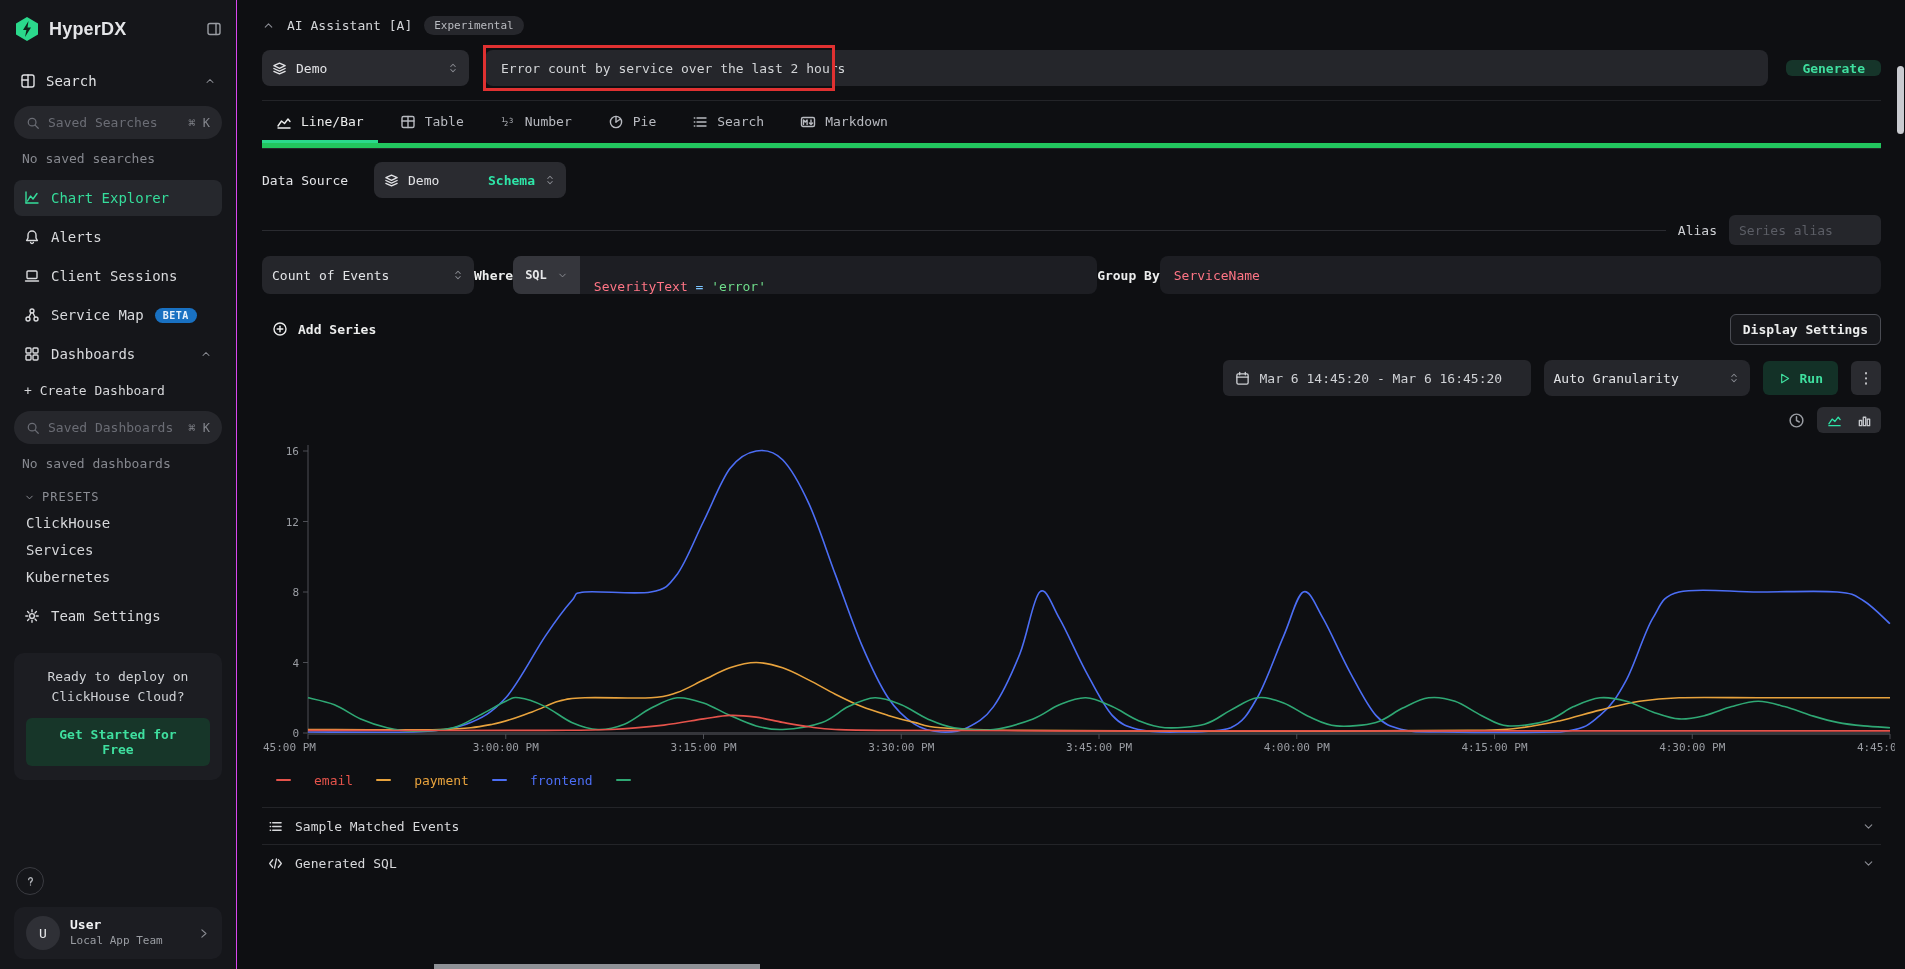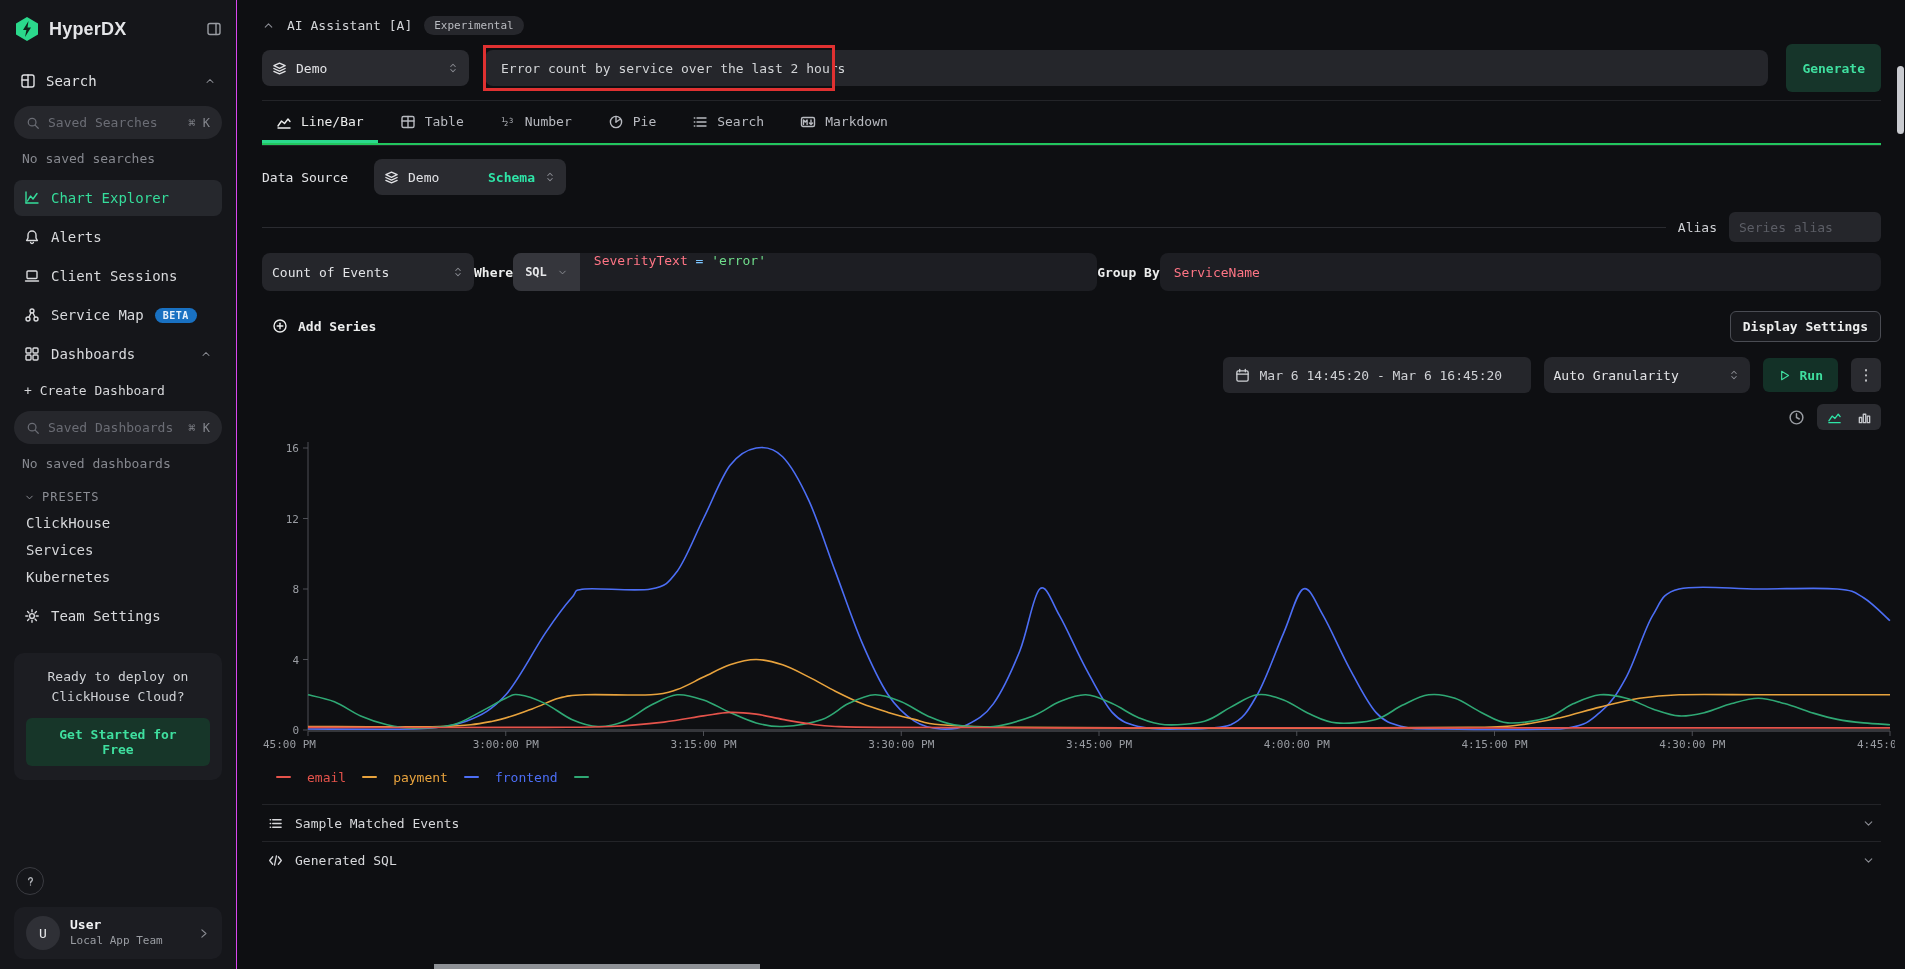--- a/index.html
+++ b/index.html
@@ -53,43 +53,43 @@
   .prompt-row{margin-top:8px;gap:16px;height:40px}
   .sel{background:#2a2b30;border-radius:8px;display:flex;align-items:center;gap:9px;padding:0 10px;
        color:#e2e3e6;cursor:pointer;height:36px}
   .sel .sp{flex:1}
   .chev{color:#8a8c93}
   .prompt-wrap{flex:1;position:relative;height:36px}
   .prompt-input{width:100%;height:36px;background:#25262b;border:none;border-radius:8px;color:#d2d4d7;
                 font:inherit;padding:0 16px;outline:none}
   .annot{position:absolute;left:-2px;top:-5px;width:352px;height:46px;border:3px solid #e03131;pointer-events:none;z-index:5}
   .btn-gen{margin-left:2px;background:#16352a;color:#3fdf9f;font-weight:bold;border:none;border-radius:6px;
-           height:48px;padding:0 16px;font:inherit;font-weight:bold;cursor:pointer}
+           height:16px;padding:0 16px;font:inherit;font-weight:bold;cursor:pointer}
   .divider{border-top:1px solid #232428;margin-top:12px}
-  .tabs{display:flex;gap:8px;margin-top:2px;border-bottom:2px solid #22c55e}
+  .tabs{display:flex;gap:8px;margin-top:2px;border-bottom:5px solid #22c55e}
   .tab{display:flex;align-items:center;gap:9px;height:40px;padding:0 14px;color:#b8bac0;cursor:pointer;
        border-bottom:3px solid transparent;font-size:13px}
   .tab.active{color:#eceded;border-bottom-color:#2bd98c}
   .form-row{padding:13px 0;gap:18px}
   .form-label{width:94px;min-width:94px;color:#e3e4e7;font-size:13px}
   .big-input{flex:1;height:40px;background:#1a1b1f;border:none;border-radius:8px;color:#d2d4d7;font:inherit;
              padding:0 16px;outline:none}
   .big-input::placeholder{color:#55575f}
   .ds-sel{width:192px}
   .schema-link{color:#2ee6a8;font-weight:bold;font-size:13px}
   .alias-row{height:38px;gap:12px}
   .alias-line{flex:1;border-top:1px solid #2a2b30}
   .alias-label{color:#cfd1d5}
   .alias-input{width:152px;height:30px;background:#25262b;border:none;border-radius:6px;color:#cfd1d5;
                font:inherit;padding:0 10px;outline:none}
   .alias-input::placeholder{color:#5c5e66}
   .series-row{margin-top:4px;height:44px}
   .agg-sel{width:212px;height:38px;background:#25262b}
   .lbl-b{font-weight:bold;color:#eceded;white-space:nowrap}
-  .filter-box{width:584px;height:38px;background:#1d1e23;border-radius:8px;display:flex;align-items:flex-start;overflow:hidden}
+  .filter-box{width:584px;height:38px;background:#1d1e23;border-radius:8px;display:flex;align-items:flex-end;overflow:hidden}
   .sql-seg{background:#35363c;height:100%;display:flex;align-items:center;gap:10px;padding:0 12px;
            color:#e6e7e9;font-weight:bold;font-size:12px;cursor:pointer}
   .filter-text{padding:0 14px;white-space:nowrap}
   .tok-field{color:#ff7585}
   .tok-op{color:#7cc5ff}
   .tok-str{color:#6fdd8b}
   .groupby-input{flex:1;height:38px;background:#1d1e23;border-radius:8px;display:flex;align-items:center;padding:0 14px}
   .addseries-row{margin-top:16px;height:32px;gap:10px}
   .add-series{display:flex;align-items:center;gap:10px;color:#eceded;font-weight:bold;cursor:pointer;padding-left:10px}
   .btn-outline{margin-left:auto;background:#17181c;border:1px solid #4a4c53;color:#eceded;font:inherit;
@@ -101,21 +101,21 @@
   .btn-run{background:#133127;color:#3fdf9f;font-weight:bold;border:none;border-radius:6px;height:34px;
            padding:0 15px;font:inherit;font-weight:bold;cursor:pointer;display:flex;align-items:center;gap:9px}
   .btn-kebab{width:30px;height:34px;background:#2a2b30;border:none;border-radius:6px;color:#dfe0e3;
              font-size:15px;cursor:pointer;font-family:inherit}
   .ctype-row{margin-top:10px;justify-content:flex-end;gap:12px;height:26px}
   .clock-btn{color:#9a9da3;cursor:pointer;display:flex;align-items:center}
   .seg{background:#2a2b30;border-radius:6px;display:flex;align-items:center;height:26px;padding:0 4px;gap:4px}
   .seg .seg-btn{width:26px;height:22px;display:flex;align-items:center;justify-content:center;border-radius:4px;cursor:pointer;color:#c6c8cc}
   .seg .seg-btn.active{color:#2ee6a8}
   .chart-wrap{margin-top:4px}
-  .legend{display:flex;align-items:center;gap:16px;margin:10px 0 0 14px;height:22px;font-size:13px}
+  .legend{display:flex;align-items:center;gap:23px;margin:10px 0 0 14px;height:22px;font-size:13px}
   .legend .dash{width:15px;height:2px;border-radius:1px}
   .section-div{border-top:1px solid #232428;margin-top:16px}
   .section-row{height:36px;gap:12px;color:#d7d8db;padding:0 6px}
   .section-row .sp{flex:1}
   .vscroll{position:absolute;right:1px;top:66px;width:7px;height:68px;background:#c9cbd0;border-radius:4px}
   .hscroll{position:absolute;left:434px;bottom:0;width:326px;height:5px;background:#8e9196}
 </style>
 </head>
 <body>
 

